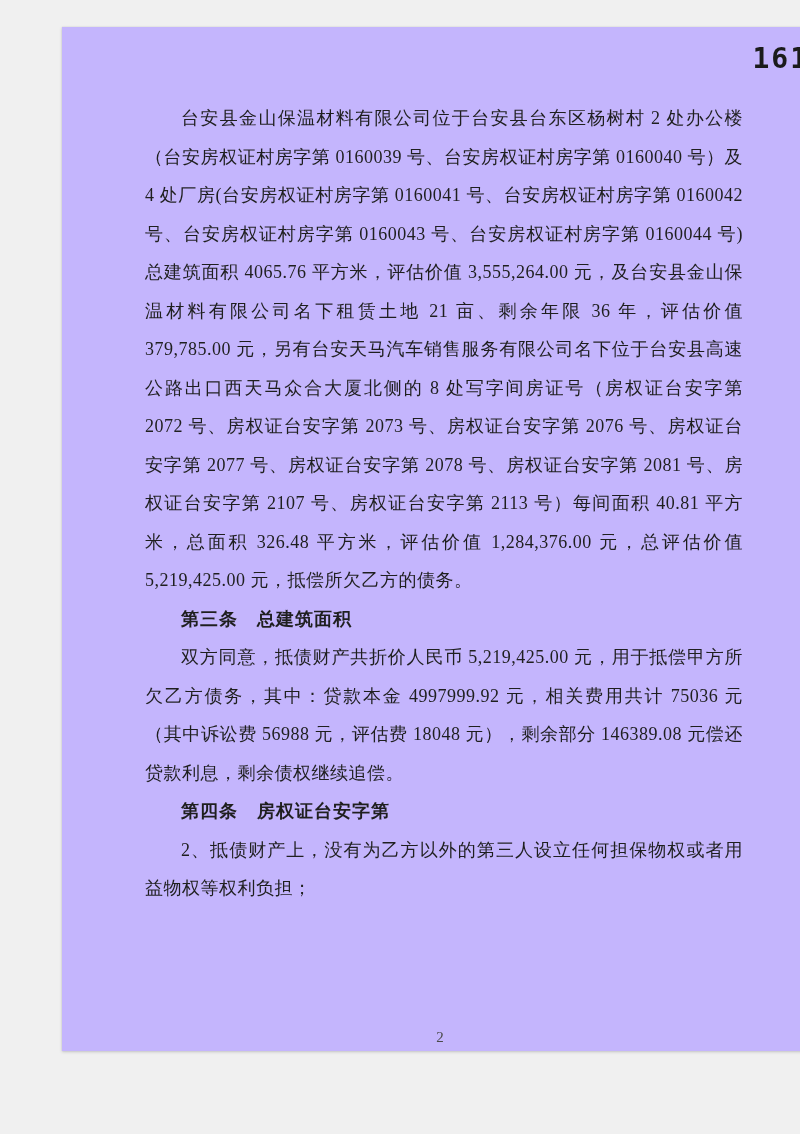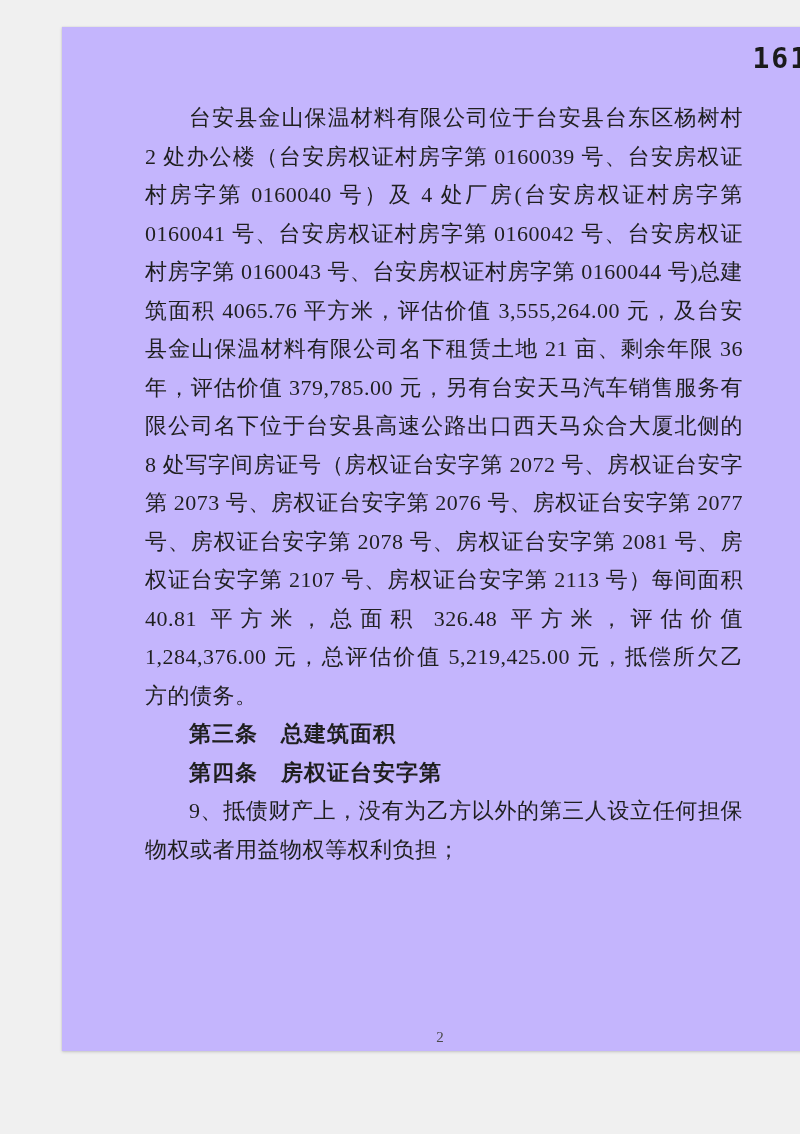--- a/index.html
+++ b/index.html
@@ -26,21 +26,21 @@
     font-weight: bold;
     letter-spacing: 2px;
     color: #1b1b1b;
   }
 
   .content {
     position: absolute;
     left: 83px; top: 72px;
     width: 598px;
     color: #1f1f1f;
-    font-size: 22px;
+    font-size: 18px;
     line-height: 38.5px;
     text-align: justify;
   }
 
   .content p.body {
     text-indent: 2em;
     letter-spacing: 0.5px;
   }
 
   .content p.heading {
@@ -62,18 +62,19 @@
 </style>
 </head>
 <body>
 
 <div class="page">
   <div class="corner-number">161</div>
 
   <div class="content" id="doc-content">
       <p class="body">台安县金山保温材料有限公司位于台安县台东区杨树村 2 处办公楼（台安房权证村房字第 0160039 号、台安房权证村房字第 0160040 号）及 4 处厂房(台安房权证村房字第 0160041 号、台安房权证村房字第 0160042 号、台安房权证村房字第 0160043 号、台安房权证村房字第 0160044 号)总建筑面积 4065.76 平方米，评估价值 3,555,264.00 元，及台安县金山保温材料有限公司名下租赁土地 21 亩、剩余年限 36 年，评估价值 379,785.00 元，另有台安天马汽车销售服务有限公司名下位于台安县高速公路出口西天马众合大厦北侧的 8 处写字间房证号（房权证台安字第 2072 号、房权证台安字第 2073 号、房权证台安字第 2076 号、房权证台安字第 2077 号、房权证台安字第 2078 号、房权证台安字第 2081 号、房权证台安字第 2107 号、房权证台安字第 2113 号）每间面积 40.81 平方米，总面积 326.48 平方米，评估价值 1,284,376.00 元，总评估价值 5,219,425.00 元，抵偿所欠乙方的债务。</p>
       <p class="heading">第三条　总建筑面积</p>
+      <p class="body">双方同意，抵债财产共折价人民币 5,219,425.00 元，用于抵偿甲方所欠乙方债务，其中：贷款本金 4997999.92 元，相关费用共计 75036 元（其中诉讼费 56988 元，评估费 18048 元），剩余部分 146389.08 元偿还贷款利息，剩余债权继续追偿。</p>
       <p class="heading">第四条　房权证台安字第</p>
-      <p class="body">9、抵债财产上，没有为乙方以外的第三人设立任何担保物权或者用益物权等权利负担；</p>
+      <p class="body">2、抵债财产上，没有为乙方以外的第三人设立任何担保物权或者用益物权等权利负担；</p>
     </div>
 
   <div class="footer-number">2</div>
 </div>
 
 </body></html>

